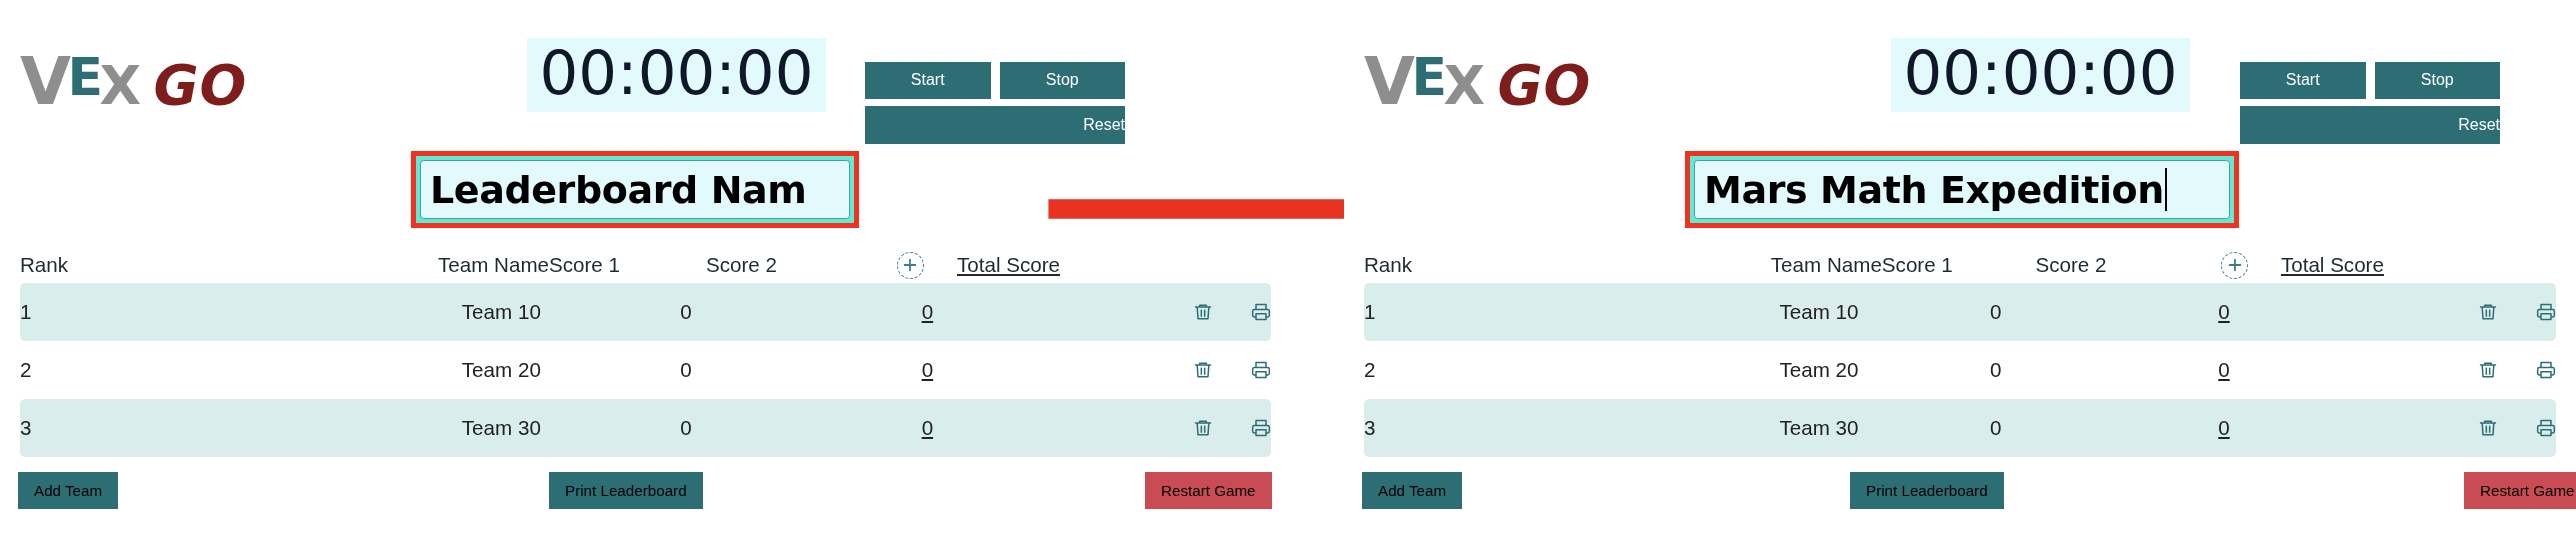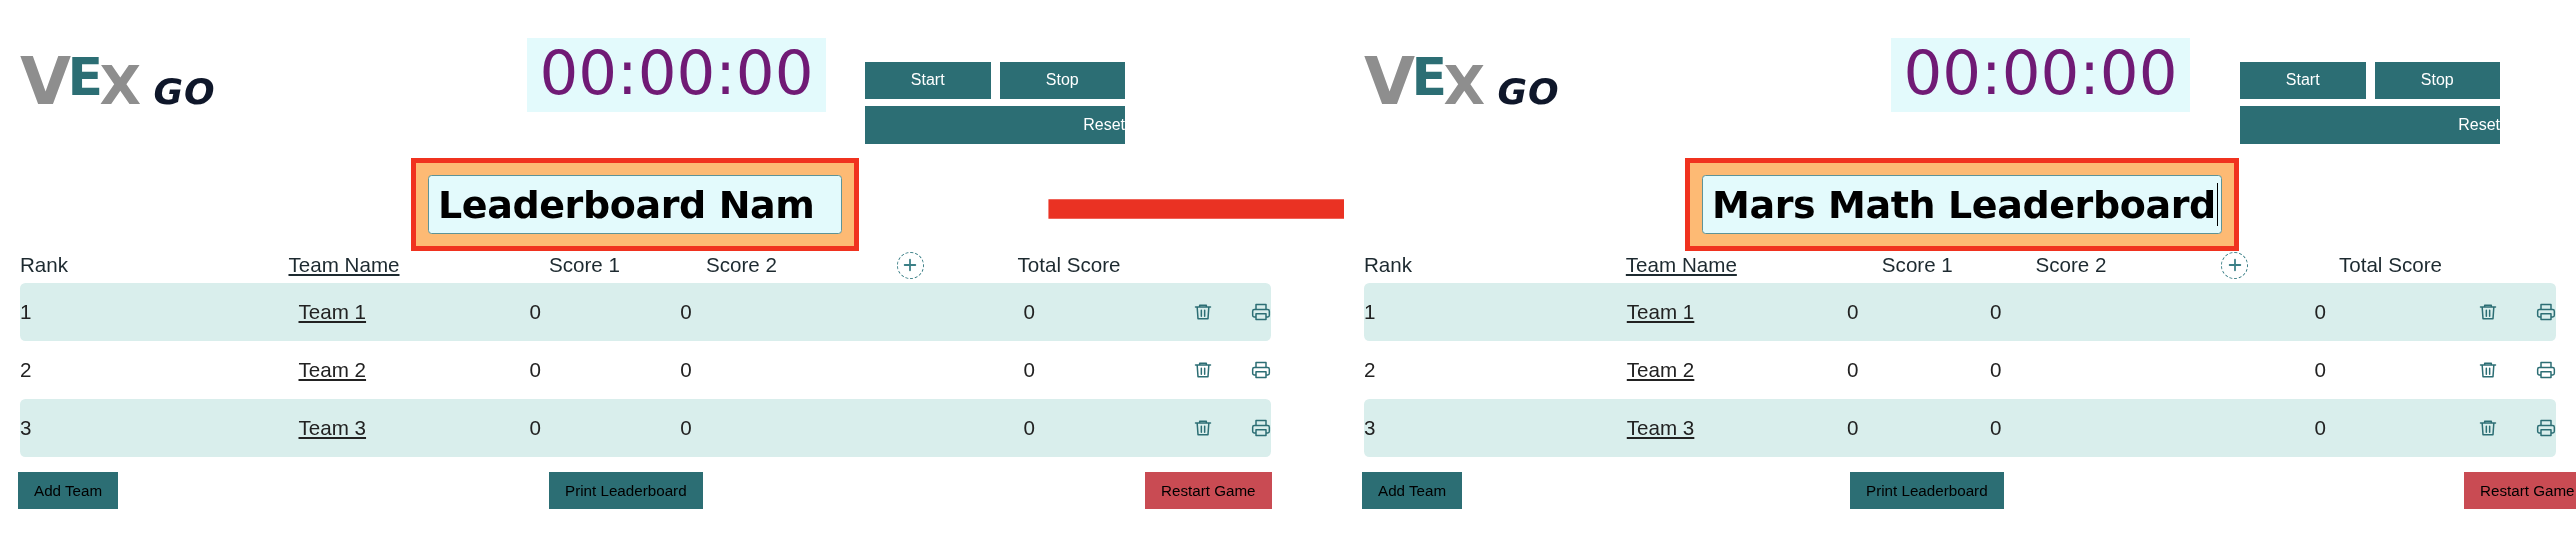--- a/index.html
+++ b/index.html
@@ -51,36 +51,36 @@
     font-size: 66px;
     font-weight: 700;
     letter-spacing: -1.8px;
     line-height: 1;
   }
   .logo-v { color: #8e8e8e; }
   .logo-e { color: #2c6e74; font-size: 52px; position: relative; top: -9px; margin: 0 -1.8px; }
   .logo-x { color: #8e8e8e; font-size: 54px; }
   .logo-go {
     font-family: "DejaVu Sans", sans-serif;
-    color: #0f172a;
-    font-size: 36px;
+    color: #7f1d1d;
+    font-size: 55px;
     font-weight: 800;
     font-style: italic;
     letter-spacing: 0.9px;
     margin-left: 14.3px;
     line-height: 1;
   }
 
   
   .timer-box {
     position: absolute;
     top: 16px;
     background: #e3fafc;
     padding: 3.6px 12.5px 7.2px 12.5px;
-    color: #701a75;
+    color: #0f172a;
     font-family: "DejaVu Sans", sans-serif;
     font-size: 61px;
     font-weight: 400;
     letter-spacing: 0px;
     line-height: 1.05;
     white-space: nowrap;
   }
   #panel-left  .timer-box { left: 527px; }
   #panel-right .timer-box { left: 547px; }
 
@@ -99,24 +99,24 @@
     padding: 10.8px 0;
     text-align: center;
     cursor: pointer;
   }
   .ctrl-half  { flex: 1 1 0; }
   .ctrl-full  { width: 100%; padding: 10.8px 0; text-align: right; }
 
   
   .title-wrap {
     position: absolute;
-    top: 158px;
+    top: 151px;
     border: 5.4px solid #f0321f;
-    background: #fdba74;
-    padding: 12px;
+    background: #5eead4;
+    padding: 4px;
   }
   #panel-left  .title-wrap { left: 411px; width: 448px; }
   #panel-right .title-wrap { left: 341px; width: 554px; }
   .title-input {
     display: block;
     width: 100%;
     background: #e3fafc;
     border: 0.9px solid #5d9397;
     border-radius: 3.6px;
     color: #000000;
@@ -168,25 +168,25 @@
     height: 36px;
     color: #1d2a30;
     font-size: 20.6px;
     font-weight: 400;
     background: transparent;
   }
   .tbody-row { font-size: 20.6px; color: #222; }
   .tbody-row.alt { background: #d9eeec; }
 
   .c-rank   { width: 99px; text-align: left; }
-  .c-team   { width: 430px; text-align: center; padding-left: 20px; text-decoration: underline; }
+  .c-team   { width: 430px; text-align: right; padding-left: 20px; }
   .c-s1     { width: 157px; text-align: left; }
   .c-s2     { width: 157px; text-align: left; }
   .c-plus   { width: 94px; text-align: center; }
-  .c-total  { width: 224px; text-align: center; }
+  .c-total  { width: 224px; text-align: left; text-decoration: underline; }
   .c-acts   { flex: 1 1 auto; display: flex; align-items: center; gap: 38px; padding-left: 56px; }
 
   .plus-icon {
     display: inline-flex;
     align-items: center;
     justify-content: center;
     width: 27px;
     height: 27px;
     border: 1.8px dashed #3b7f86;
     border-radius: 50%;
@@ -361,21 +361,21 @@
           <button class="btn-teal ctrl-half">Start</button>
           <button class="btn-teal ctrl-half">Stop</button>
         </div>
         <div class="ctrl-row">
           <button class="btn-teal ctrl-full">Reset</button>
         </div>
       </div>
     </div>
 
     <div class="title-wrap">
-      <div class="title-input"><span>Mars Math Leaderboard</span><span class="caret"></span></div>
+      <div class="title-input"><span>Mars Math Expedition</span><span class="caret"></span></div>
     </div>
 
     <div class="table">
       <div class="trow thead">
         <div class="c-rank">Rank</div>
         <div class="c-team">Team Name</div>
         <div class="c-s1">Score 1</div>
         <div class="c-s2">Score 2</div>
         <div class="c-plus">
           <span class="plus-icon">

